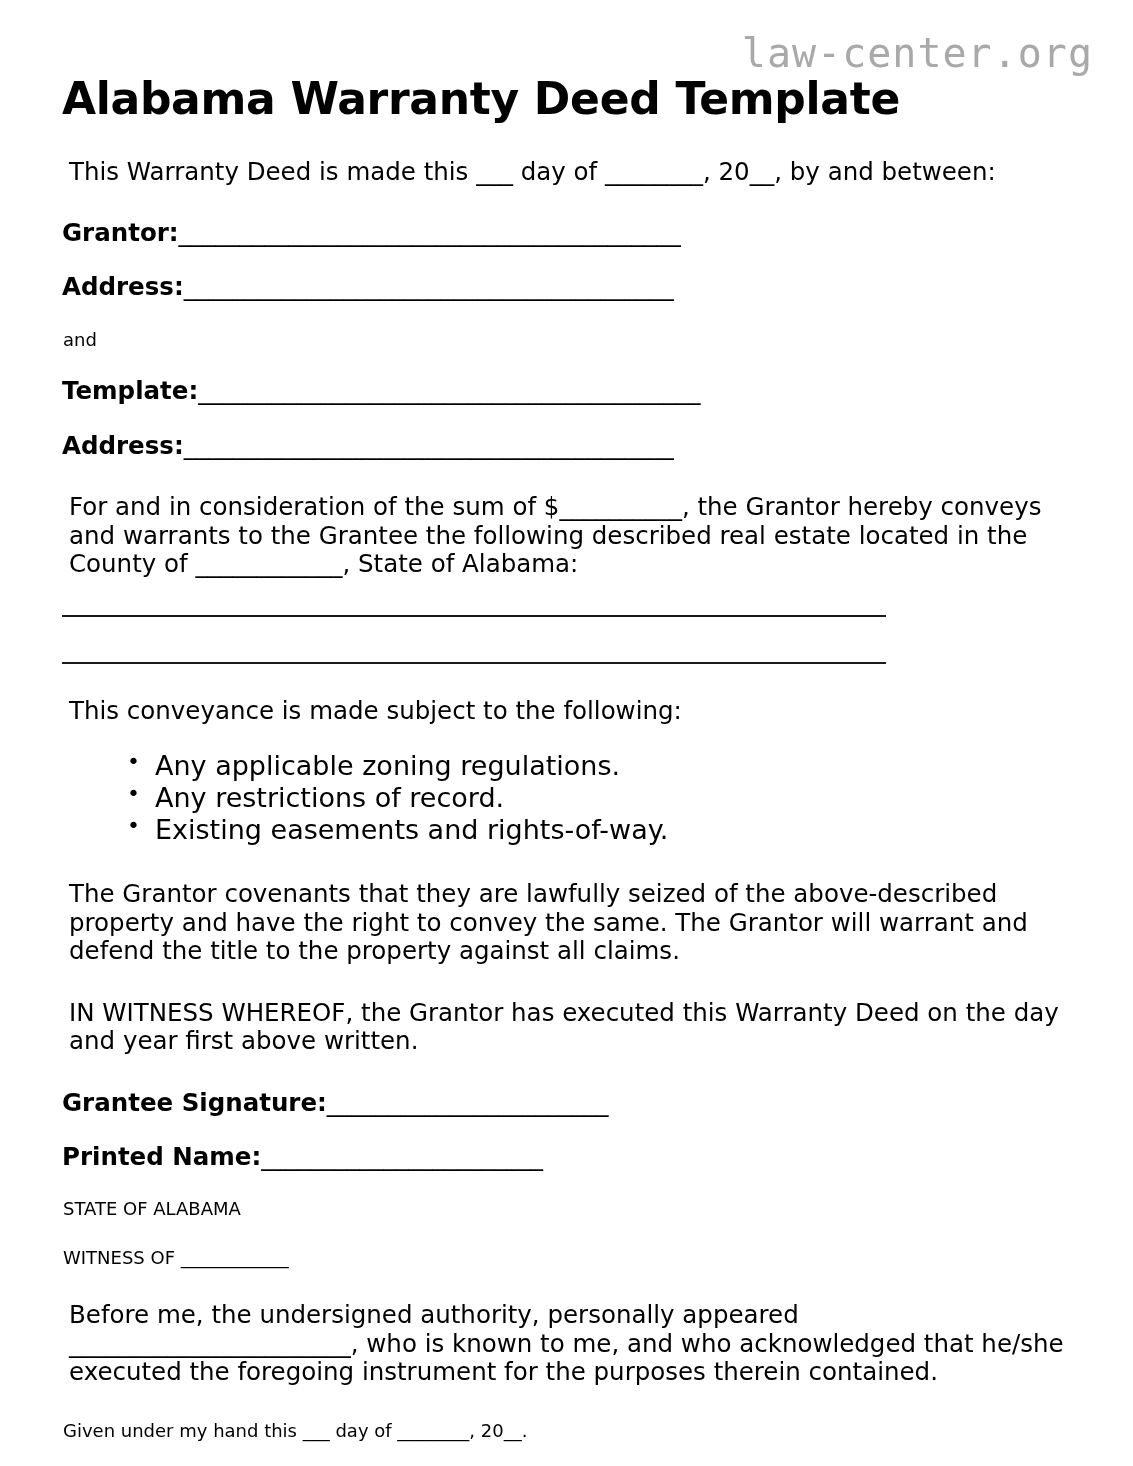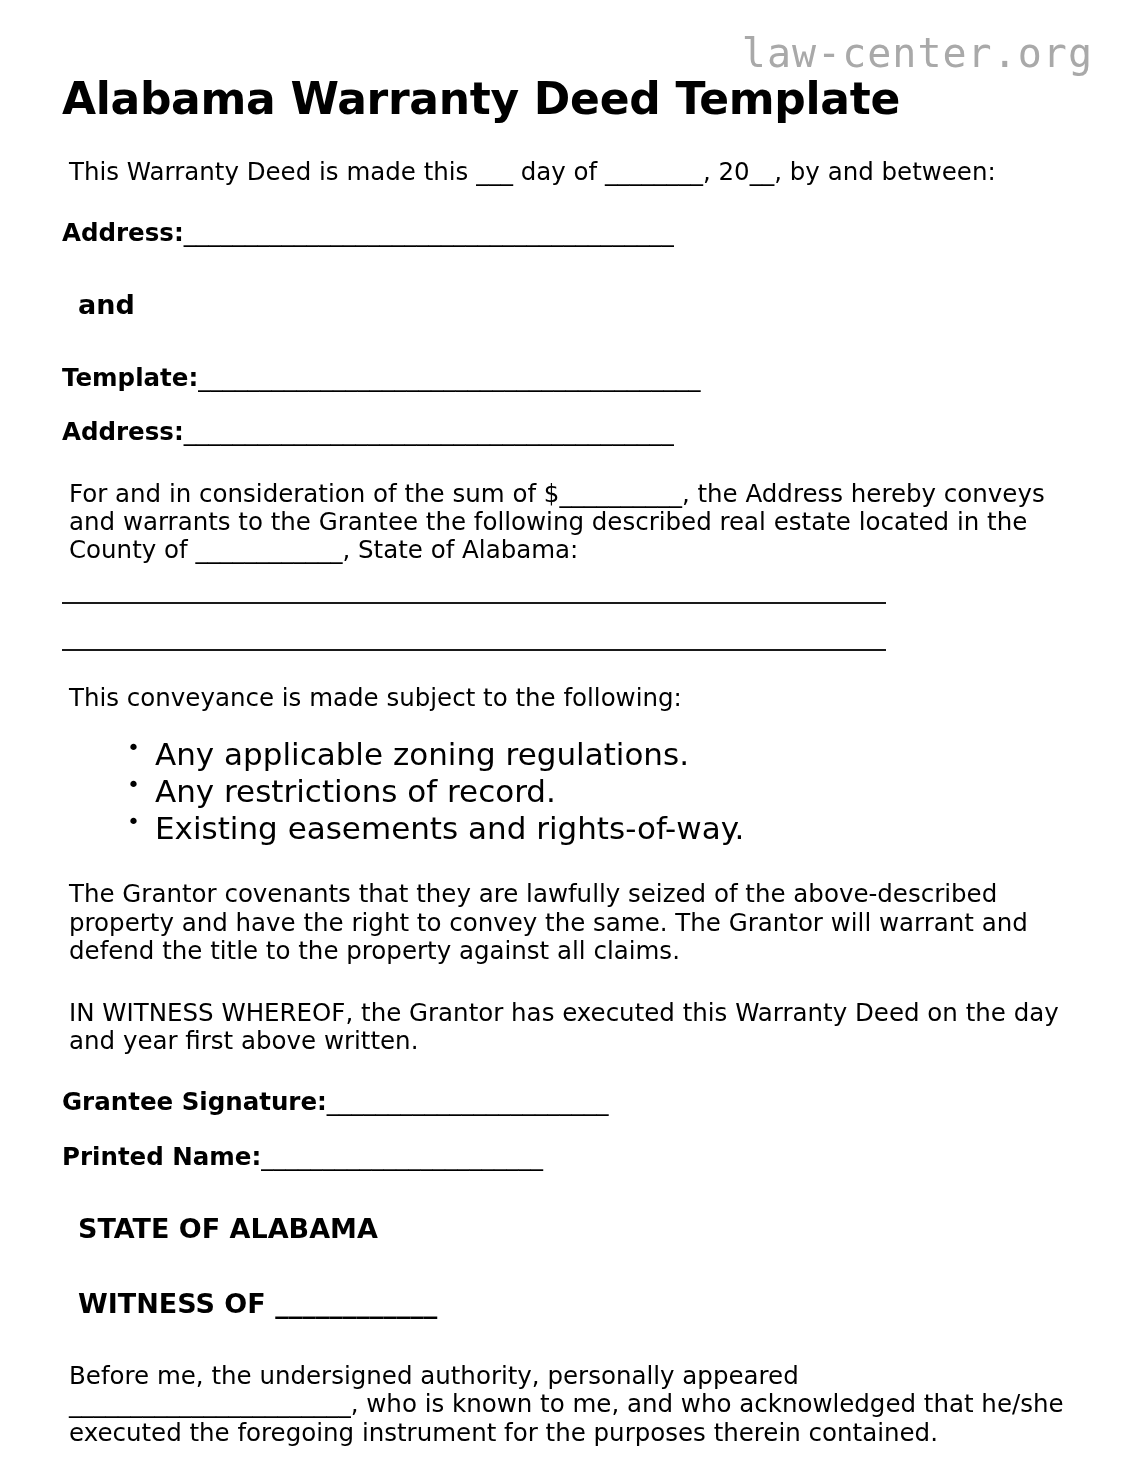--- a/index.html
+++ b/index.html
@@ -79,65 +79,65 @@
   }
   .rule.second {
     margin-top: 45px;
   }
   ul.conditions {
     margin: 0;
     padding-top: 18px;
     padding-left: 62px;
     padding-bottom: 0;
     list-style: none;
-    font-size: 31px;
+    font-size: 27px;
     line-height: 1.12;
   }
   ul.conditions li {
     position: relative;
     padding-left: 31px;
     padding-bottom: 2px;
   }
   ul.conditions li::before {
     content: "\2022";
     position: absolute;
     left: 3px;
     top: -1px;
     font-size: 22px;
   }
   .plain-line {
-    margin: 16px;
+    margin: 1px;
     padding-top: 26px;
-    font-size: 27px;
+    font-size: 18px;
     line-height: 1.2;
     white-space: pre;
-    font-weight: bold;
   }
 </style>
 </head>
 <body>
 
 <div class="page">
 
   <div class="watermark">law-center.org</div>
 
   <h1 class="doc-title">Alabama Warranty Deed Template</h1>
 
   <p class="body-text">This Warranty Deed is made this ___ day of ________, 20__, by and between:</p>
 
+  <p class="field-line"><span class="lbl">Grantor:</span><span class="blank">_________________________________________</span></p>
 
   <p class="field-line"><span class="lbl">Address:</span><span class="blank">________________________________________</span></p>
 
   <p class="plain-line">and</p>
 
   <p class="field-line"><span class="lbl">Template:</span><span class="blank">_________________________________________</span></p>
 
   <p class="field-line"><span class="lbl">Address:</span><span class="blank">________________________________________</span></p>
 
-  <p class="body-text">For and in consideration of the sum of $__________, the Address hereby conveys and warrants to the Grantee the following described real estate located in the County of ____________, State of Alabama:</p>
+  <p class="body-text">For and in consideration of the sum of $__________, the Grantor hereby conveys and warrants to the Grantee the following described real estate located in the County of ____________, State of Alabama:</p>
 
 
   <div class="rule-block">
     <div class="rule"></div>
     <div class="rule second"></div>
   </div>
 
   <p class="body-text">This conveyance is made subject to the following:</p>
 
   <ul class="conditions">

